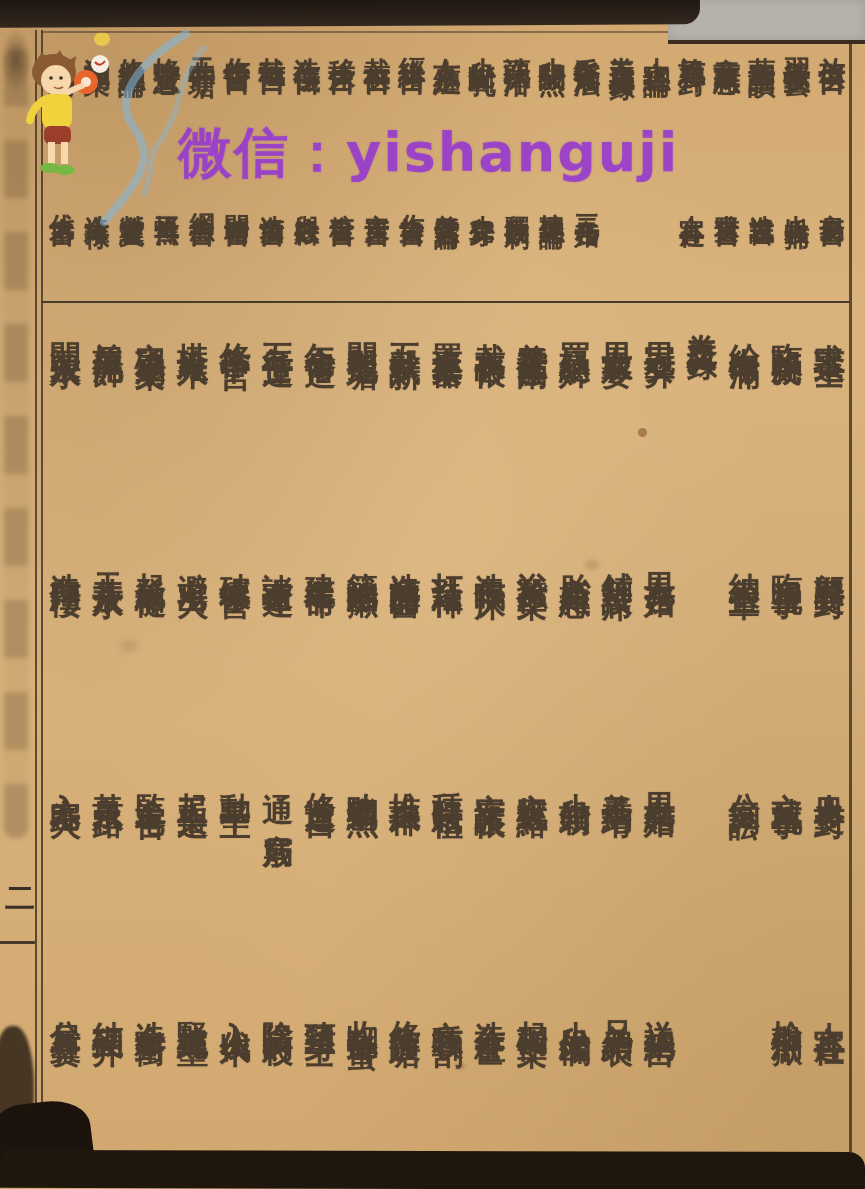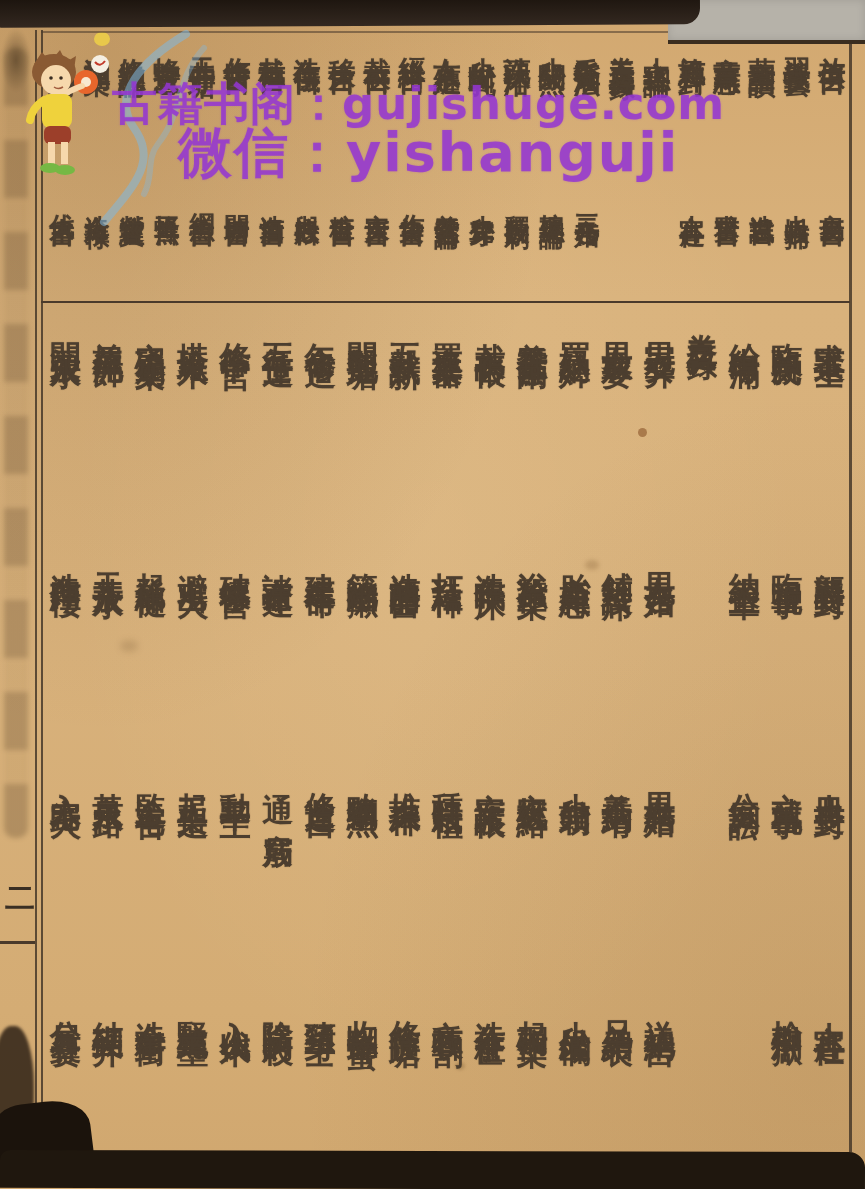--- a/index.html
+++ b/index.html
@@ -444,21 +444,20 @@
     <path d="M44,48 Q56,42 62,40" stroke="#f6d8ac" stroke-width="6" fill="none" stroke-linecap="round"></path>
     <rect x="22" y="48" width="30" height="34" rx="8" fill="#efd23c"></rect>
     <path d="M24,54 Q12,62 10,74" stroke="#efd23c" stroke-width="8" fill="none" stroke-linecap="round"></path>
     <rect x="24" y="80" width="27" height="18" rx="6" fill="#9c3f2a"></rect>
     <rect x="28" y="96" width="7" height="22" fill="#f6d8ac"></rect>
     <rect x="41" y="96" width="7" height="22" fill="#f6d8ac"></rect>
     <ellipse cx="30" cy="122" rx="10" ry="5" fill="#76b844"></ellipse>
     <ellipse cx="45" cy="124" rx="10" ry="5" fill="#76b844"></ellipse>
   </svg>
 
-  <div class="wm wm1">古籍书阁：gujishuge.com</div>
   <div class="wm wm2">微信：yishanguji</div>
 
   <div class="top-band"></div>
   <div class="gray-corner"></div>
   <div class="corner-blob"></div>
   <div class="corner-chunk"></div>
   <div class="bottom-band"></div>
 
 </div>
 

